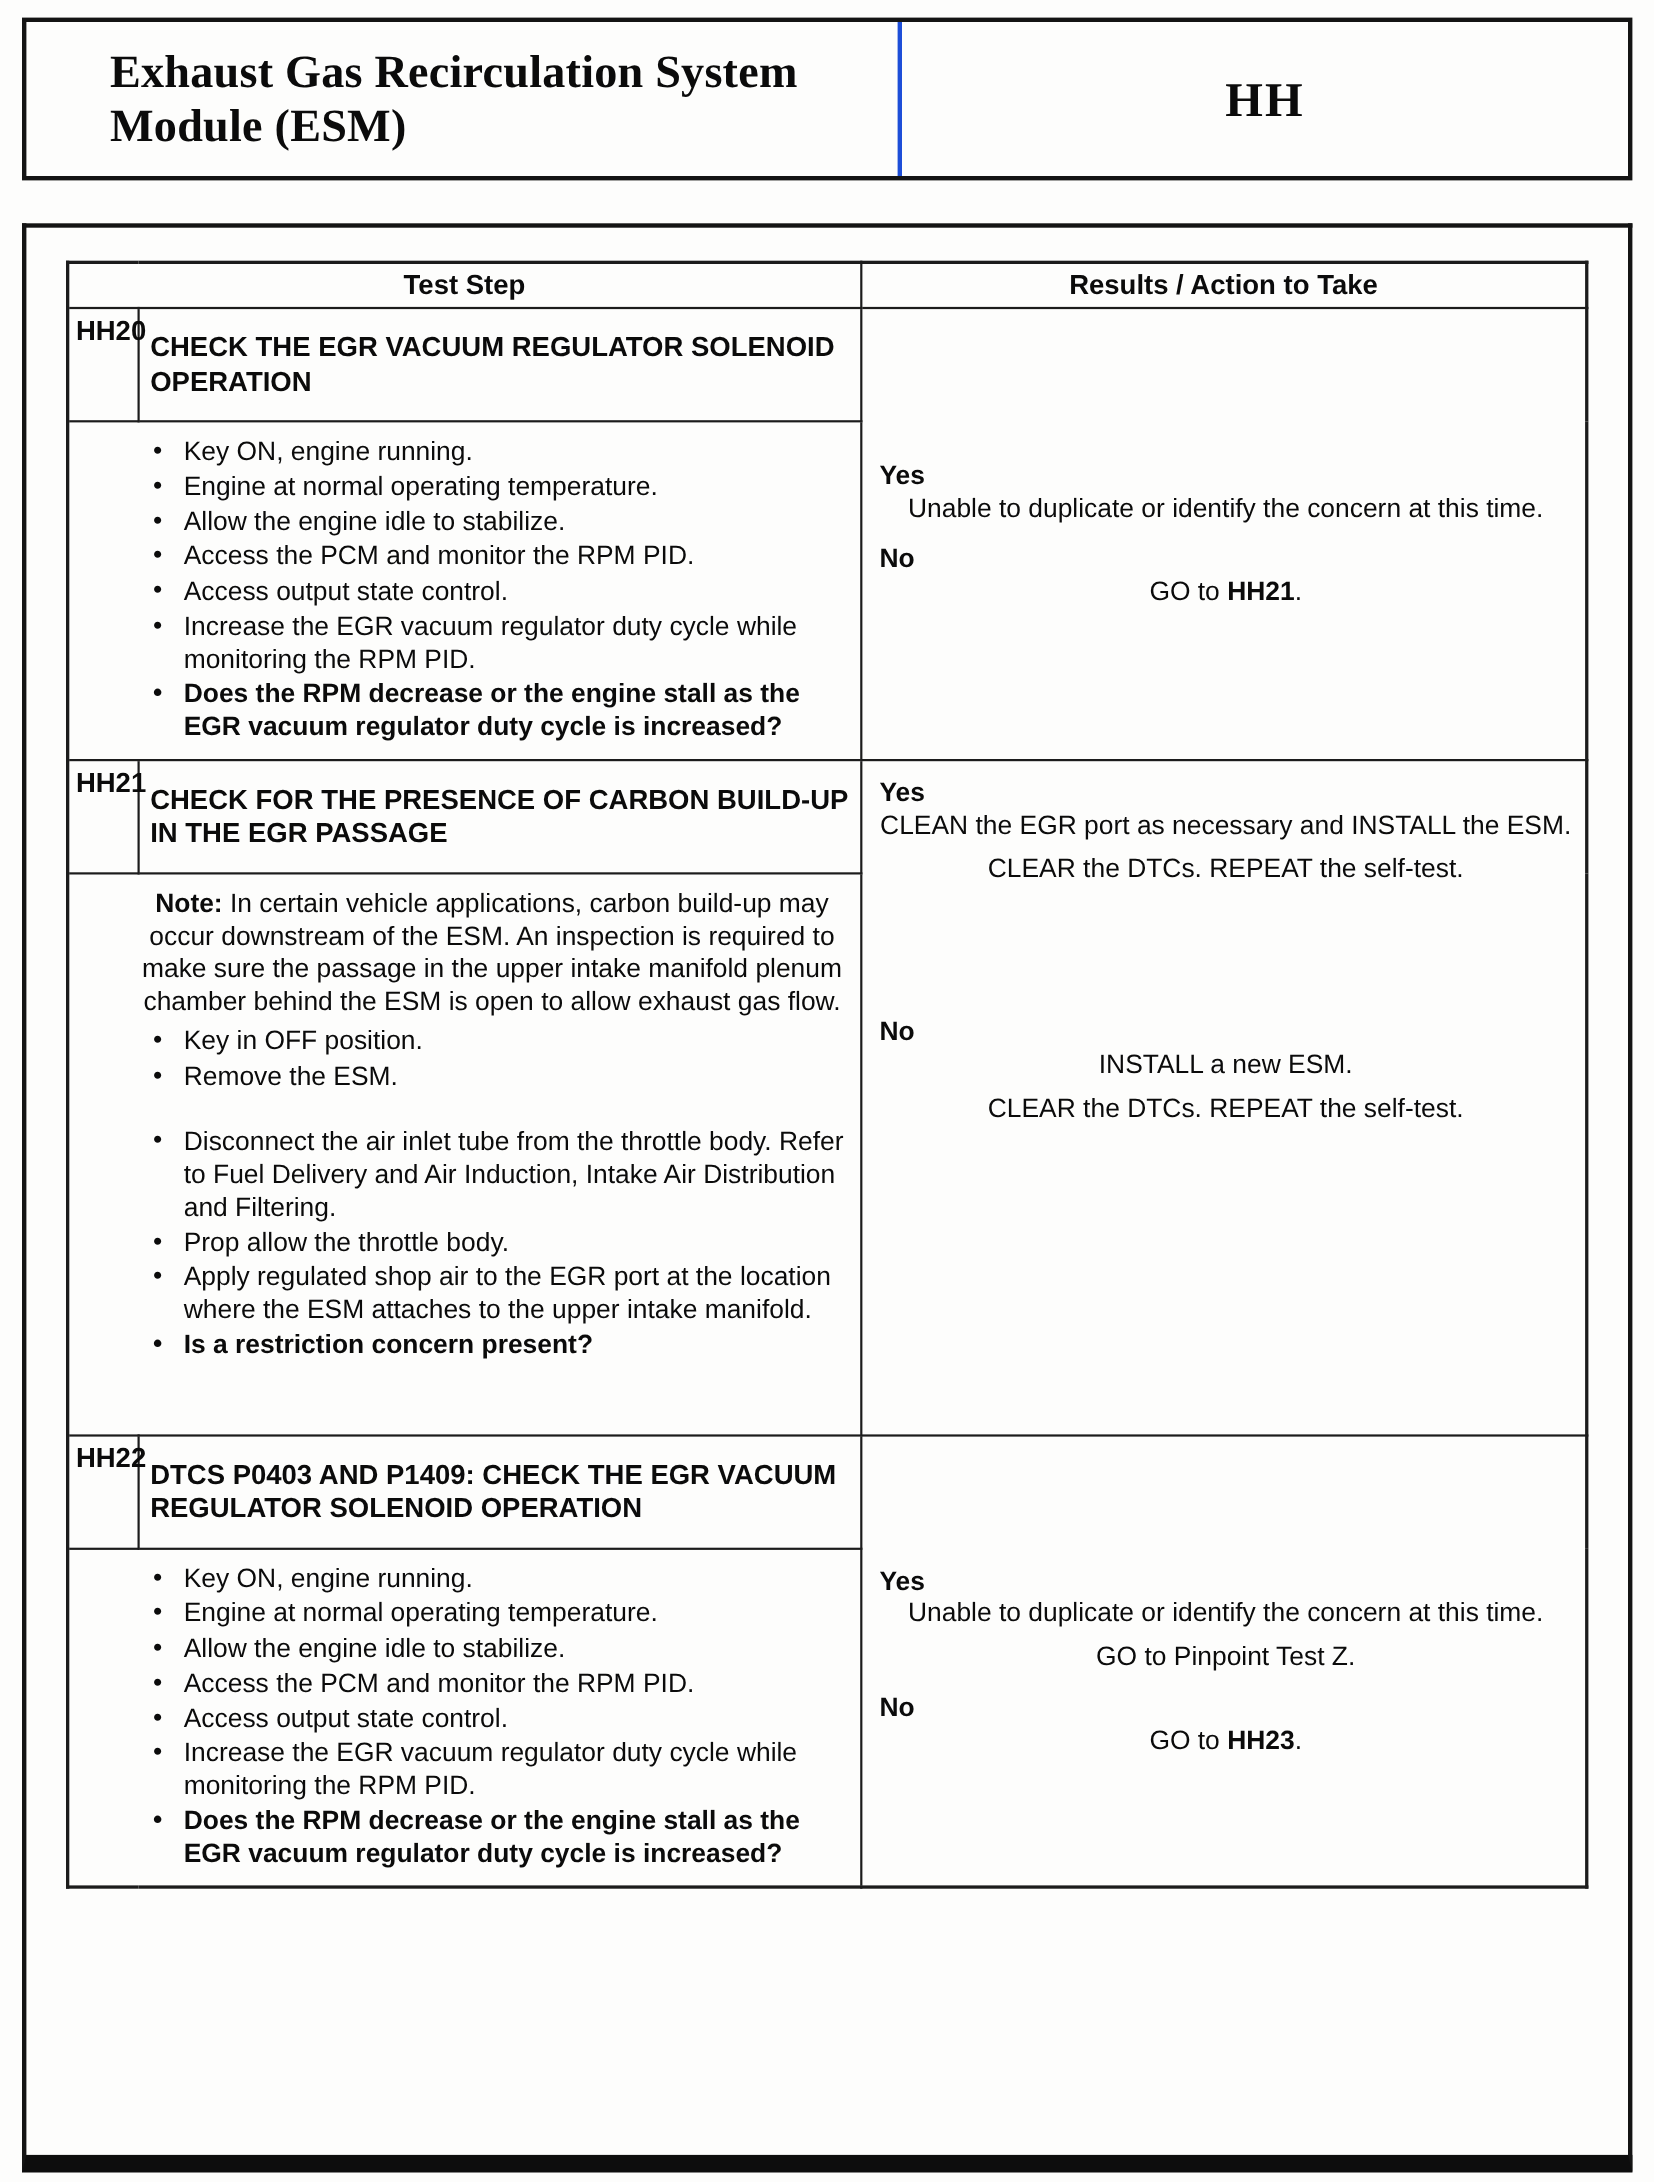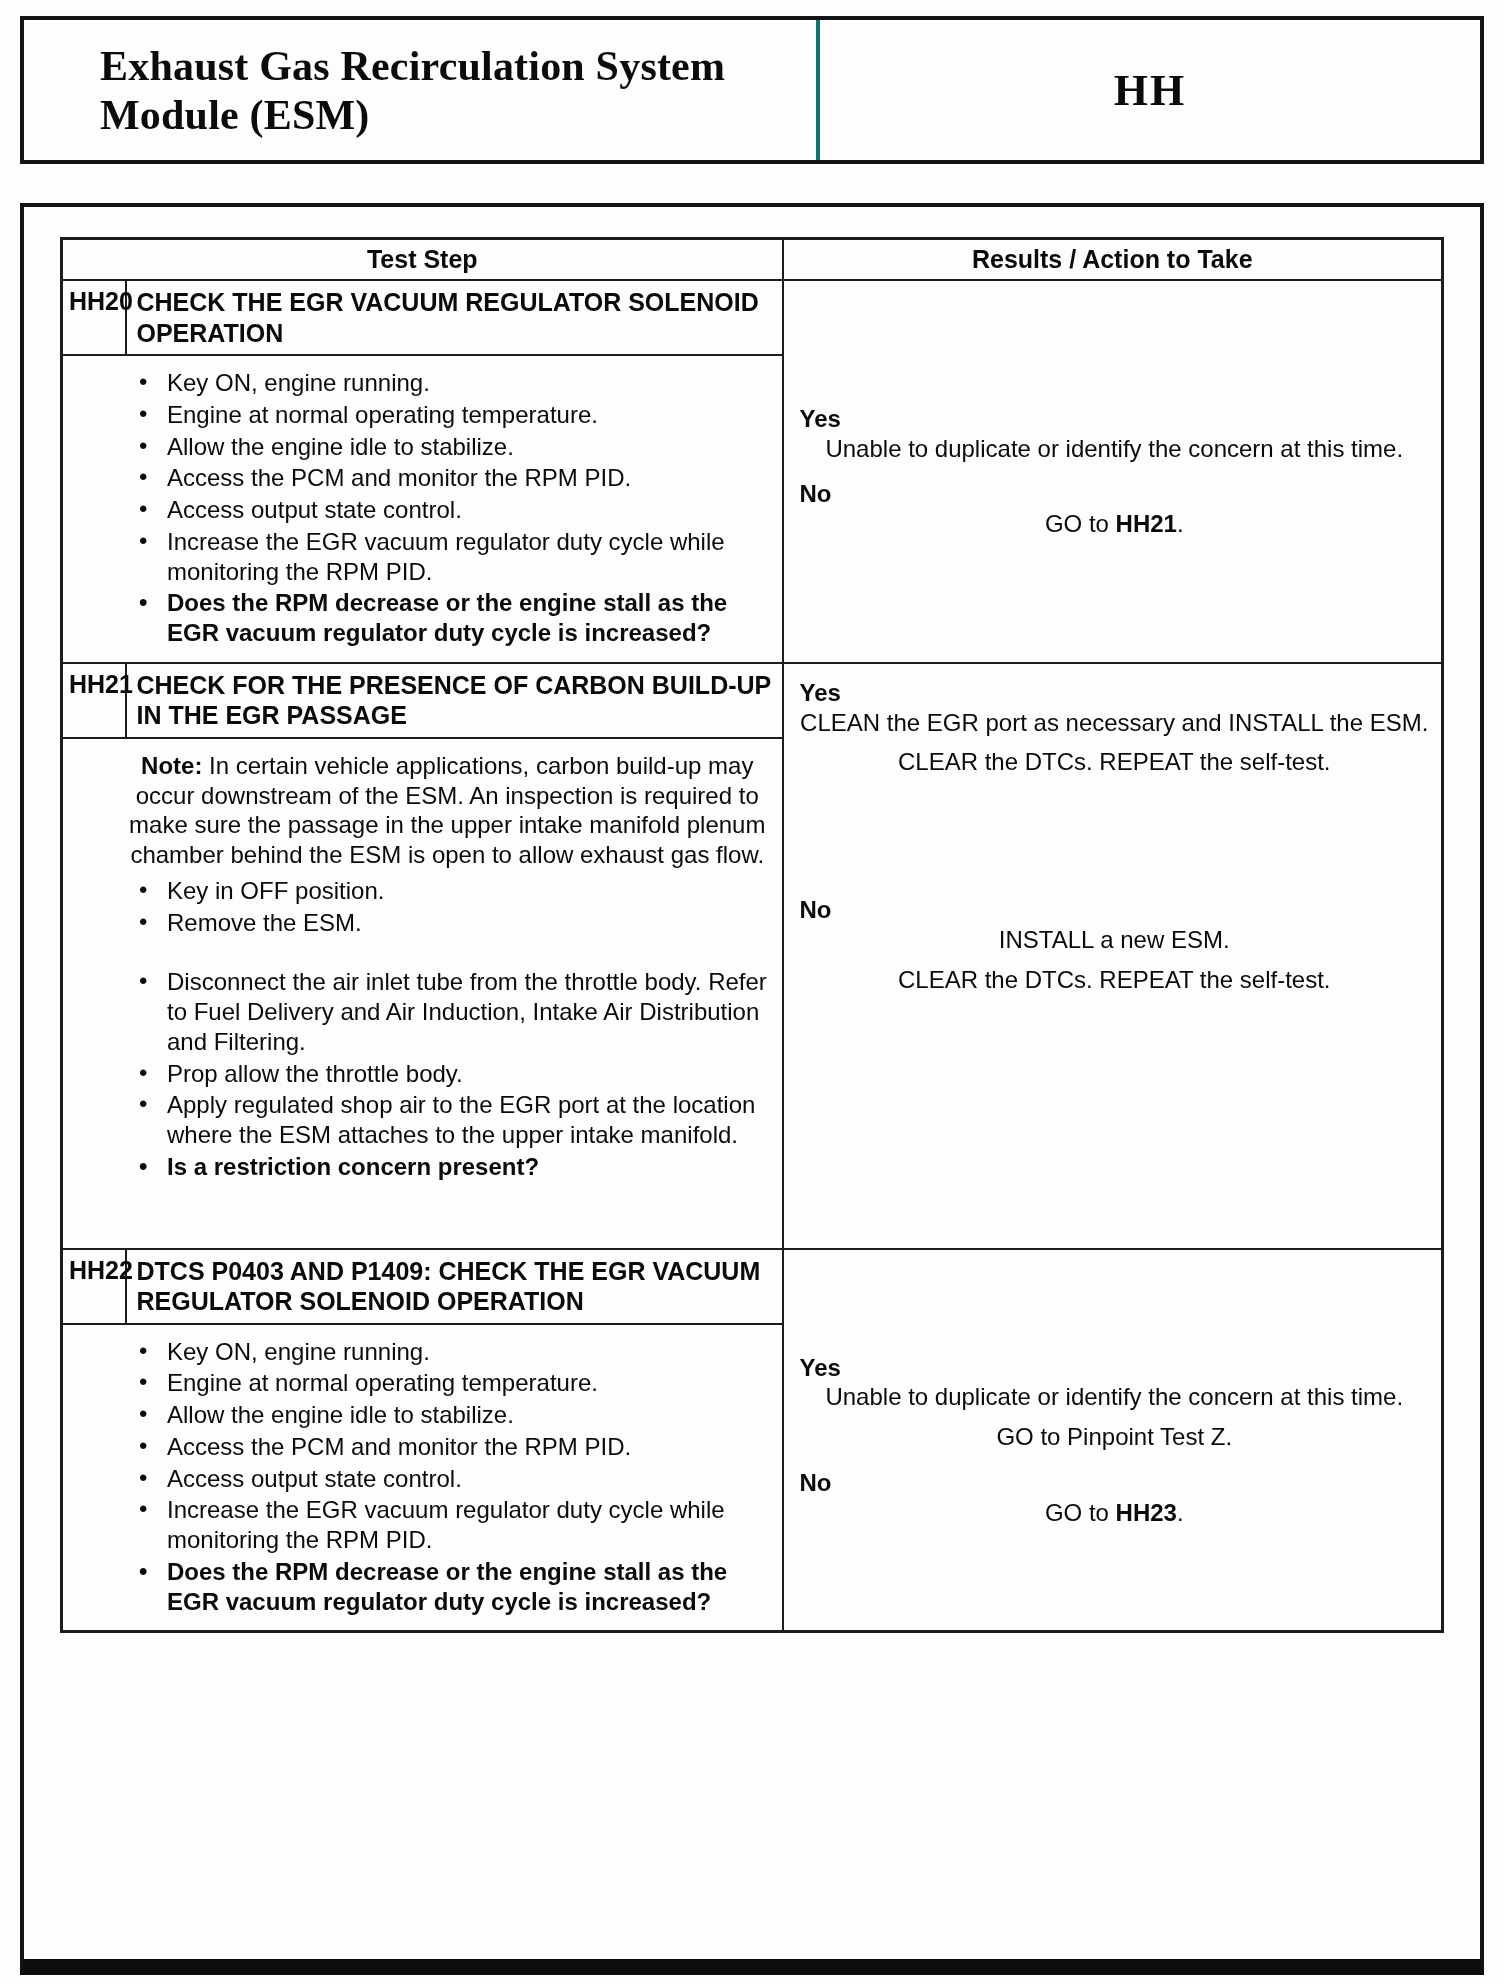--- a/index.html
+++ b/index.html
@@ -25,21 +25,21 @@
   .header-title {
     font-family: "Liberation Serif", serif;
     font-weight: bold;
     font-size: 42px;
     line-height: 1.16;
     max-width: 650px;
     letter-spacing: 0.2px;
   }
   .header-code-cell {
     width: 664px;
-    border-left: 4px solid #0f766e;
+    border-left: 4px solid #1d4ed8;
     display: flex; align-items: center; justify-content: center;
   }
   .header-code {
     font-family: "Liberation Serif", serif;
     font-weight: bold;
     font-size: 44px;
     letter-spacing: 2px;
   }
 
   
@@ -72,21 +72,21 @@
   td.id-cell {
     vertical-align: top;
     font-weight: bold;
     font-size: 25px;
     padding: 6px 18px 6px 6px;
   }
   td.title-cell {
     font-weight: bold;
     font-size: 25px;
     line-height: 1.22;
-    padding: 6px 10px;
+    padding: 20px 10px;
     vertical-align: top;
     border-radius: 30px;
   }
   td.body-cell {
     padding: 10px 14px 12px 0;
     vertical-align: top;
     line-height: 1.22;
   }
   td.body-cell.pad-bottom { padding-bottom: 64px; }
 

